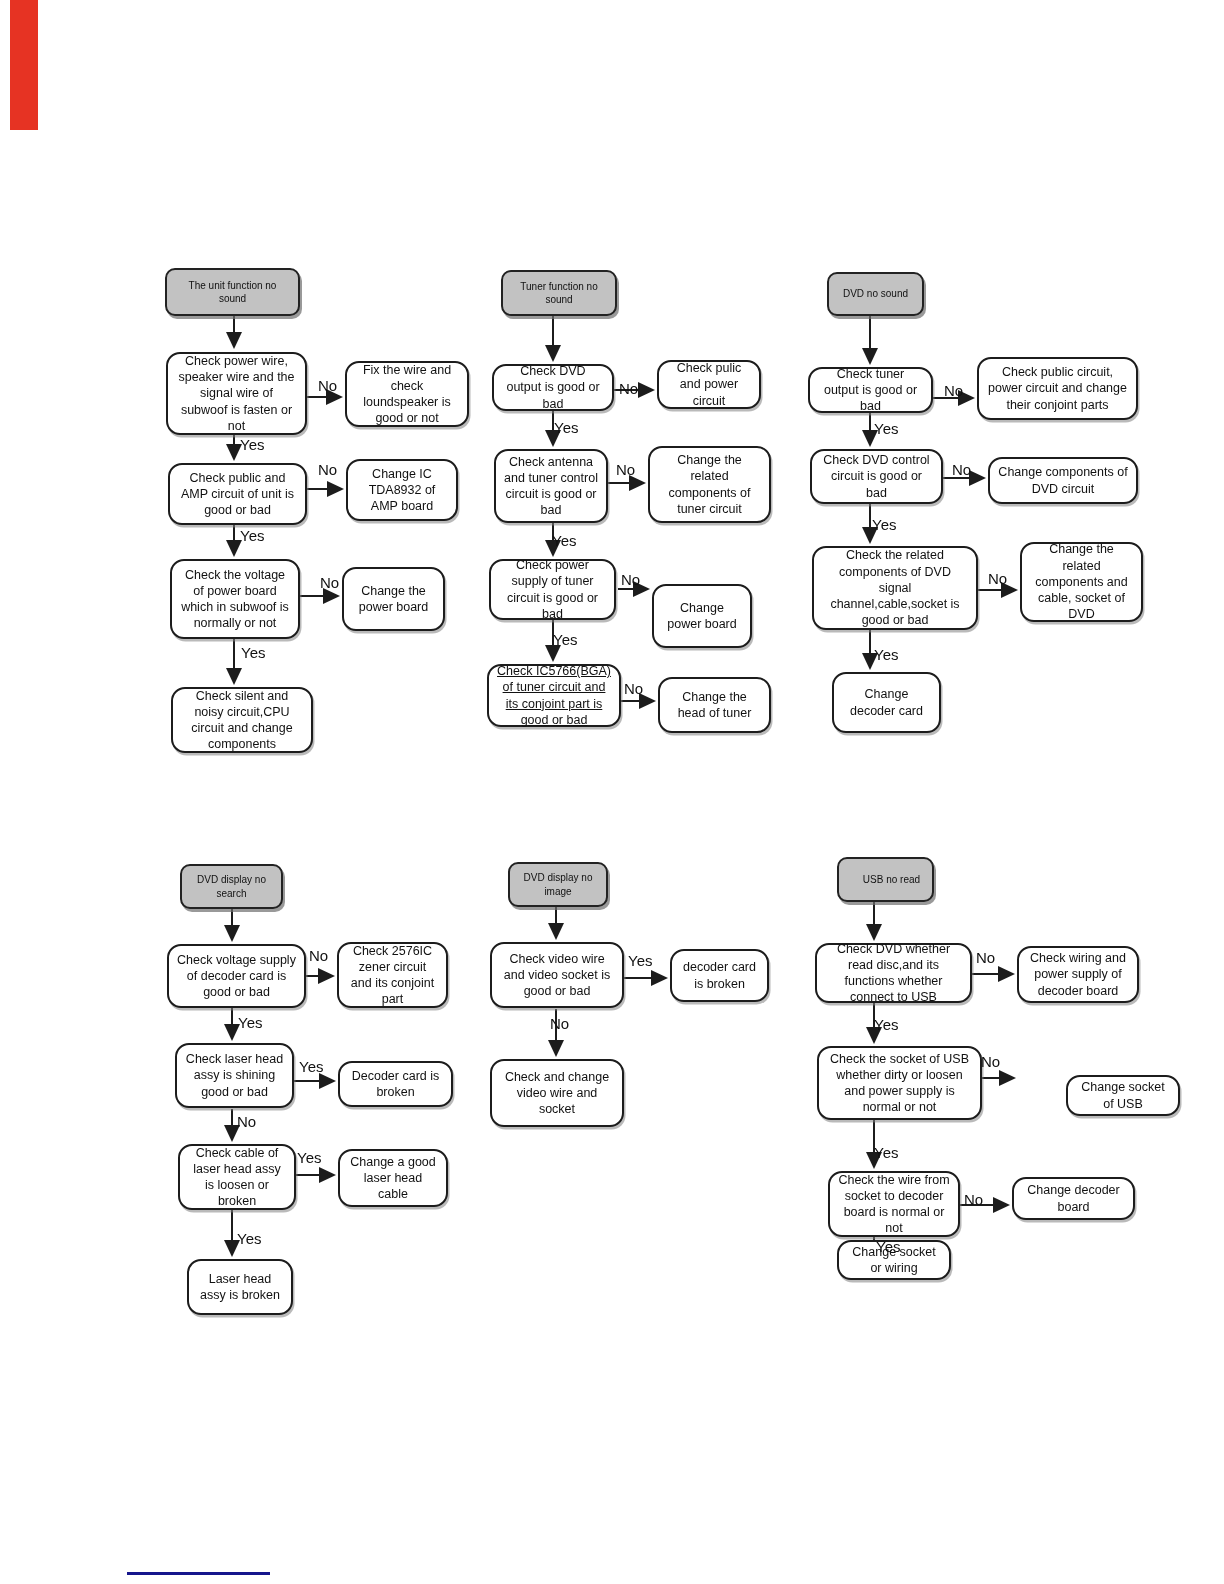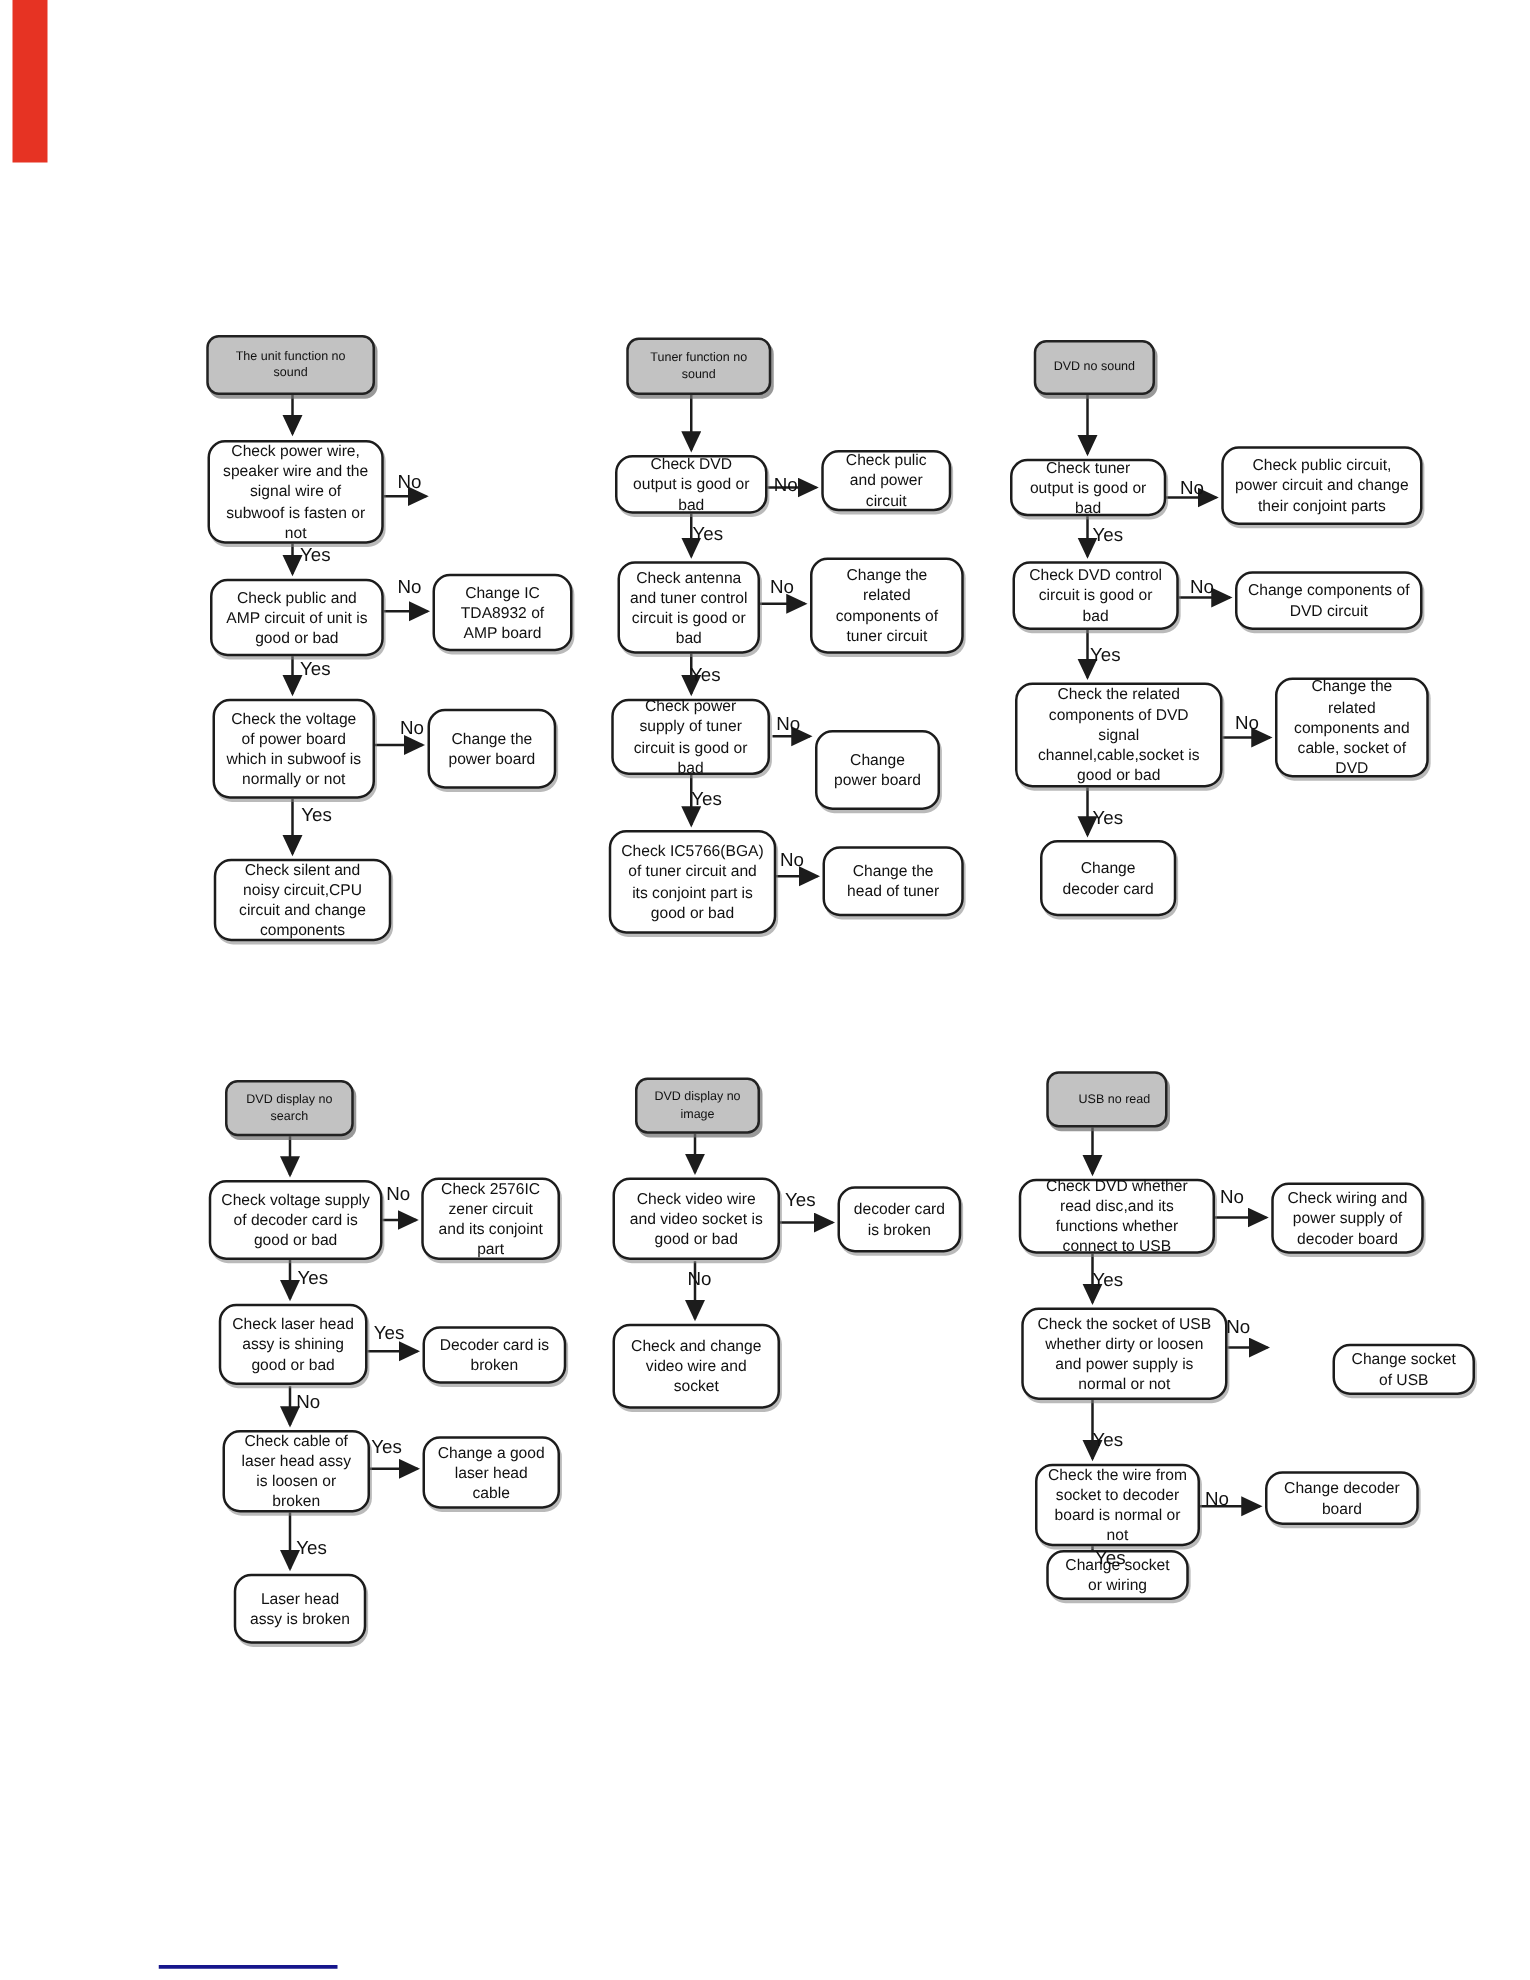--- a/index.html
+++ b/index.html
@@ -31,21 +31,21 @@
   #u-n2{left:320px;top:574px;} #u-y2{left:241px;top:644px;}
 
   
   #t-t {left:501px;top:270px;width:116px;height:46px;}
   #t-0 {left:492px;top:364px;width:122px;height:47px;}
   #t-s0{left:657px;top:360px;width:104px;height:49px;}
   #t-1 {left:494px;top:449px;width:114px;height:74px;}
   #t-s1{left:648px;top:446px;width:123px;height:77px;}
   #t-2 {left:489px;top:559px;width:127px;height:61px;}
   #t-s2{left:652px;top:584px;width:100px;height:64px;}
-  #t-3 {left:487px;top:664px;width:134px;height:83px;}
+  #t-3 {left:487px;top:664px;width:134px;height:63px;text-decoration:underline;}
   #t-s3{left:658px;top:677px;width:113px;height:56px;}
   #t-n0{left:619px;top:380px;} #t-y0{left:554px;top:419px;}
   #t-n1{left:616px;top:461px;} #t-y1{left:552px;top:532px;}
   #t-n2{left:621px;top:571px;} #t-y2{left:553px;top:631px;}
   #t-n3{left:624px;top:680px;}
 
   
   #d-t {left:827px;top:272px;width:97px;height:44px;}
   #d-0 {left:808px;top:367px;width:125px;height:46px;}
   #d-s0{left:977px;top:357px;width:161px;height:63px;}
@@ -148,20 +148,21 @@
       <line x1="874" y1="1003" x2="874" y2="1042" marker-end="url(#ah)"></line>
       <line x1="982" y1="1078" x2="1014" y2="1078" marker-end="url(#ah)"></line>
       <line x1="874" y1="1120" x2="874" y2="1167" marker-end="url(#ah)"></line>
       <line x1="960" y1="1205" x2="1008" y2="1205" marker-end="url(#ah)"></line>
       <line x1="874" y1="1237" x2="874" y2="1268" marker-end="url(#ah)"></line>
     </g>
   </svg>
 
   <div class="title-node" id="u-t">The unit function no sound</div>
   <div class="node" id="u-0">Check power wire, speaker wire and the signal wire of subwoof is fasten or not</div>
+  <div class="side" id="u-s0">Fix the wire and check loundspeaker is good or not</div>
   <div class="node" id="u-1">Check public and AMP circuit of unit is good or bad</div>
   <div class="side" id="u-s1">Change IC TDA8932 of AMP board</div>
   <div class="node" id="u-2">Check the voltage of power board which in subwoof is normally or not</div>
   <div class="side" id="u-s2">Change the power board</div>
   <div class="node" id="u-3">Check silent and noisy circuit,CPU circuit and change components</div>
   <span class="lbl" id="u-n0">No</span>
   <span class="lbl" id="u-y0">Yes</span>
   <span class="lbl" id="u-n1">No</span>
   <span class="lbl" id="u-y1">Yes</span>
   <span class="lbl" id="u-n2">No</span>

